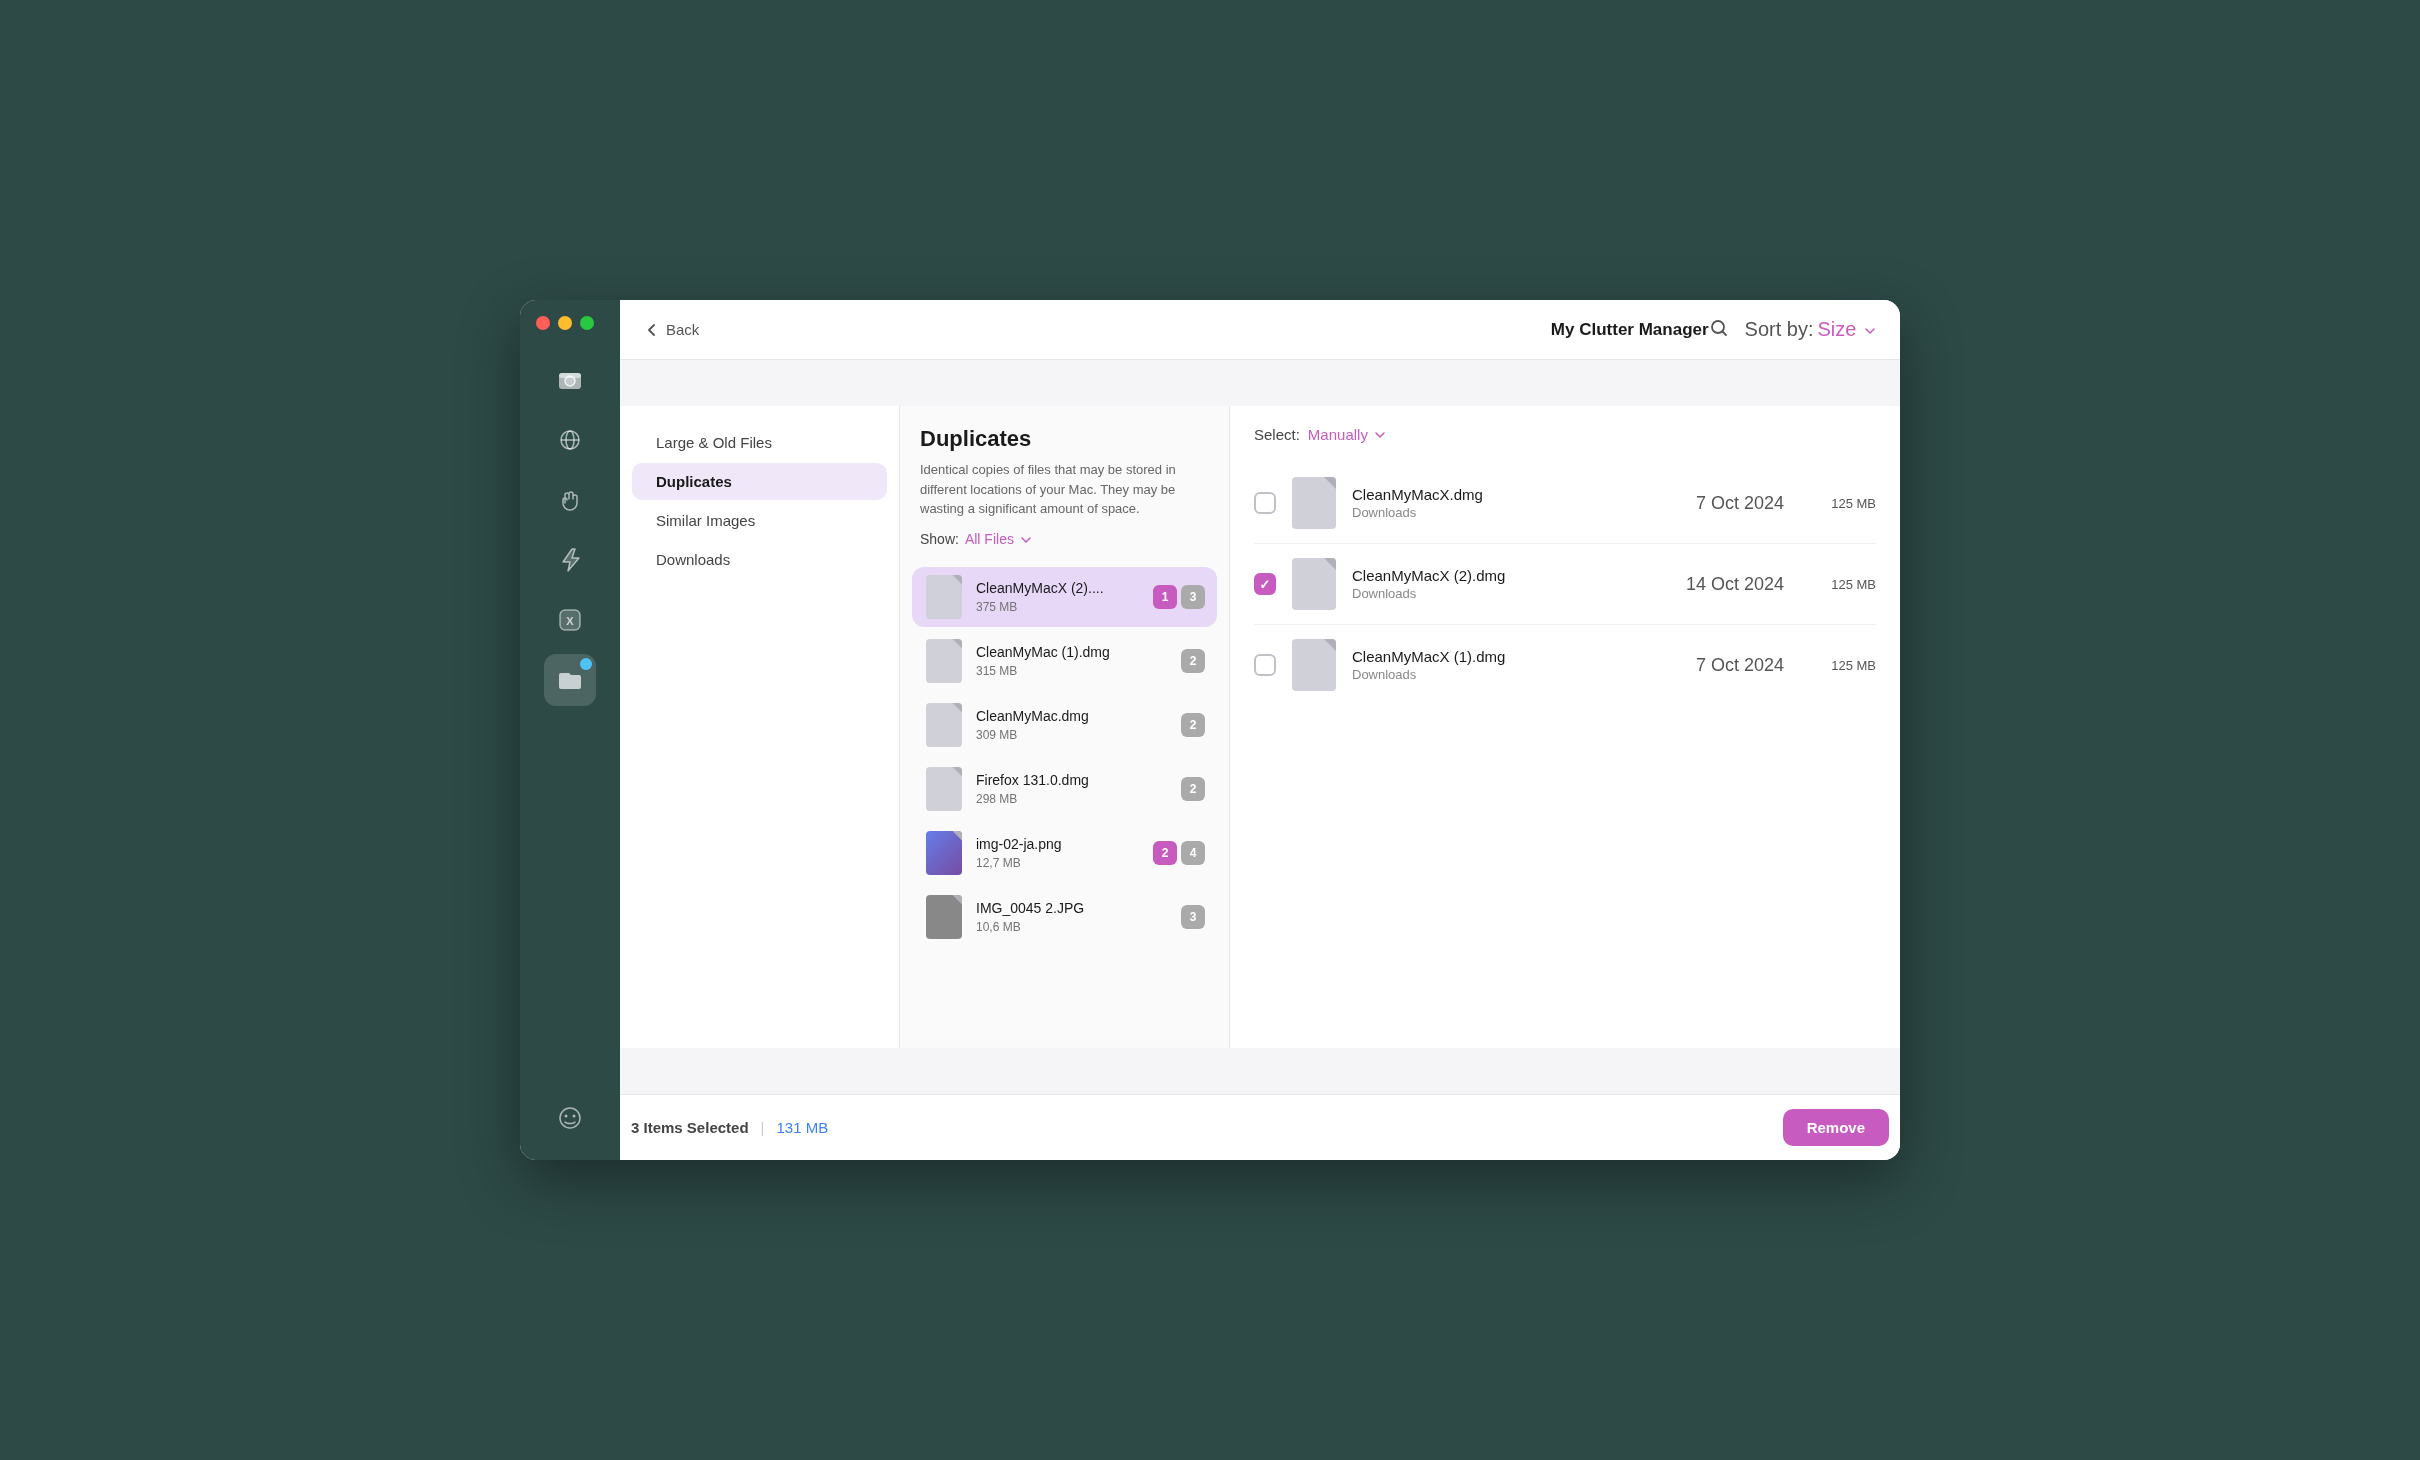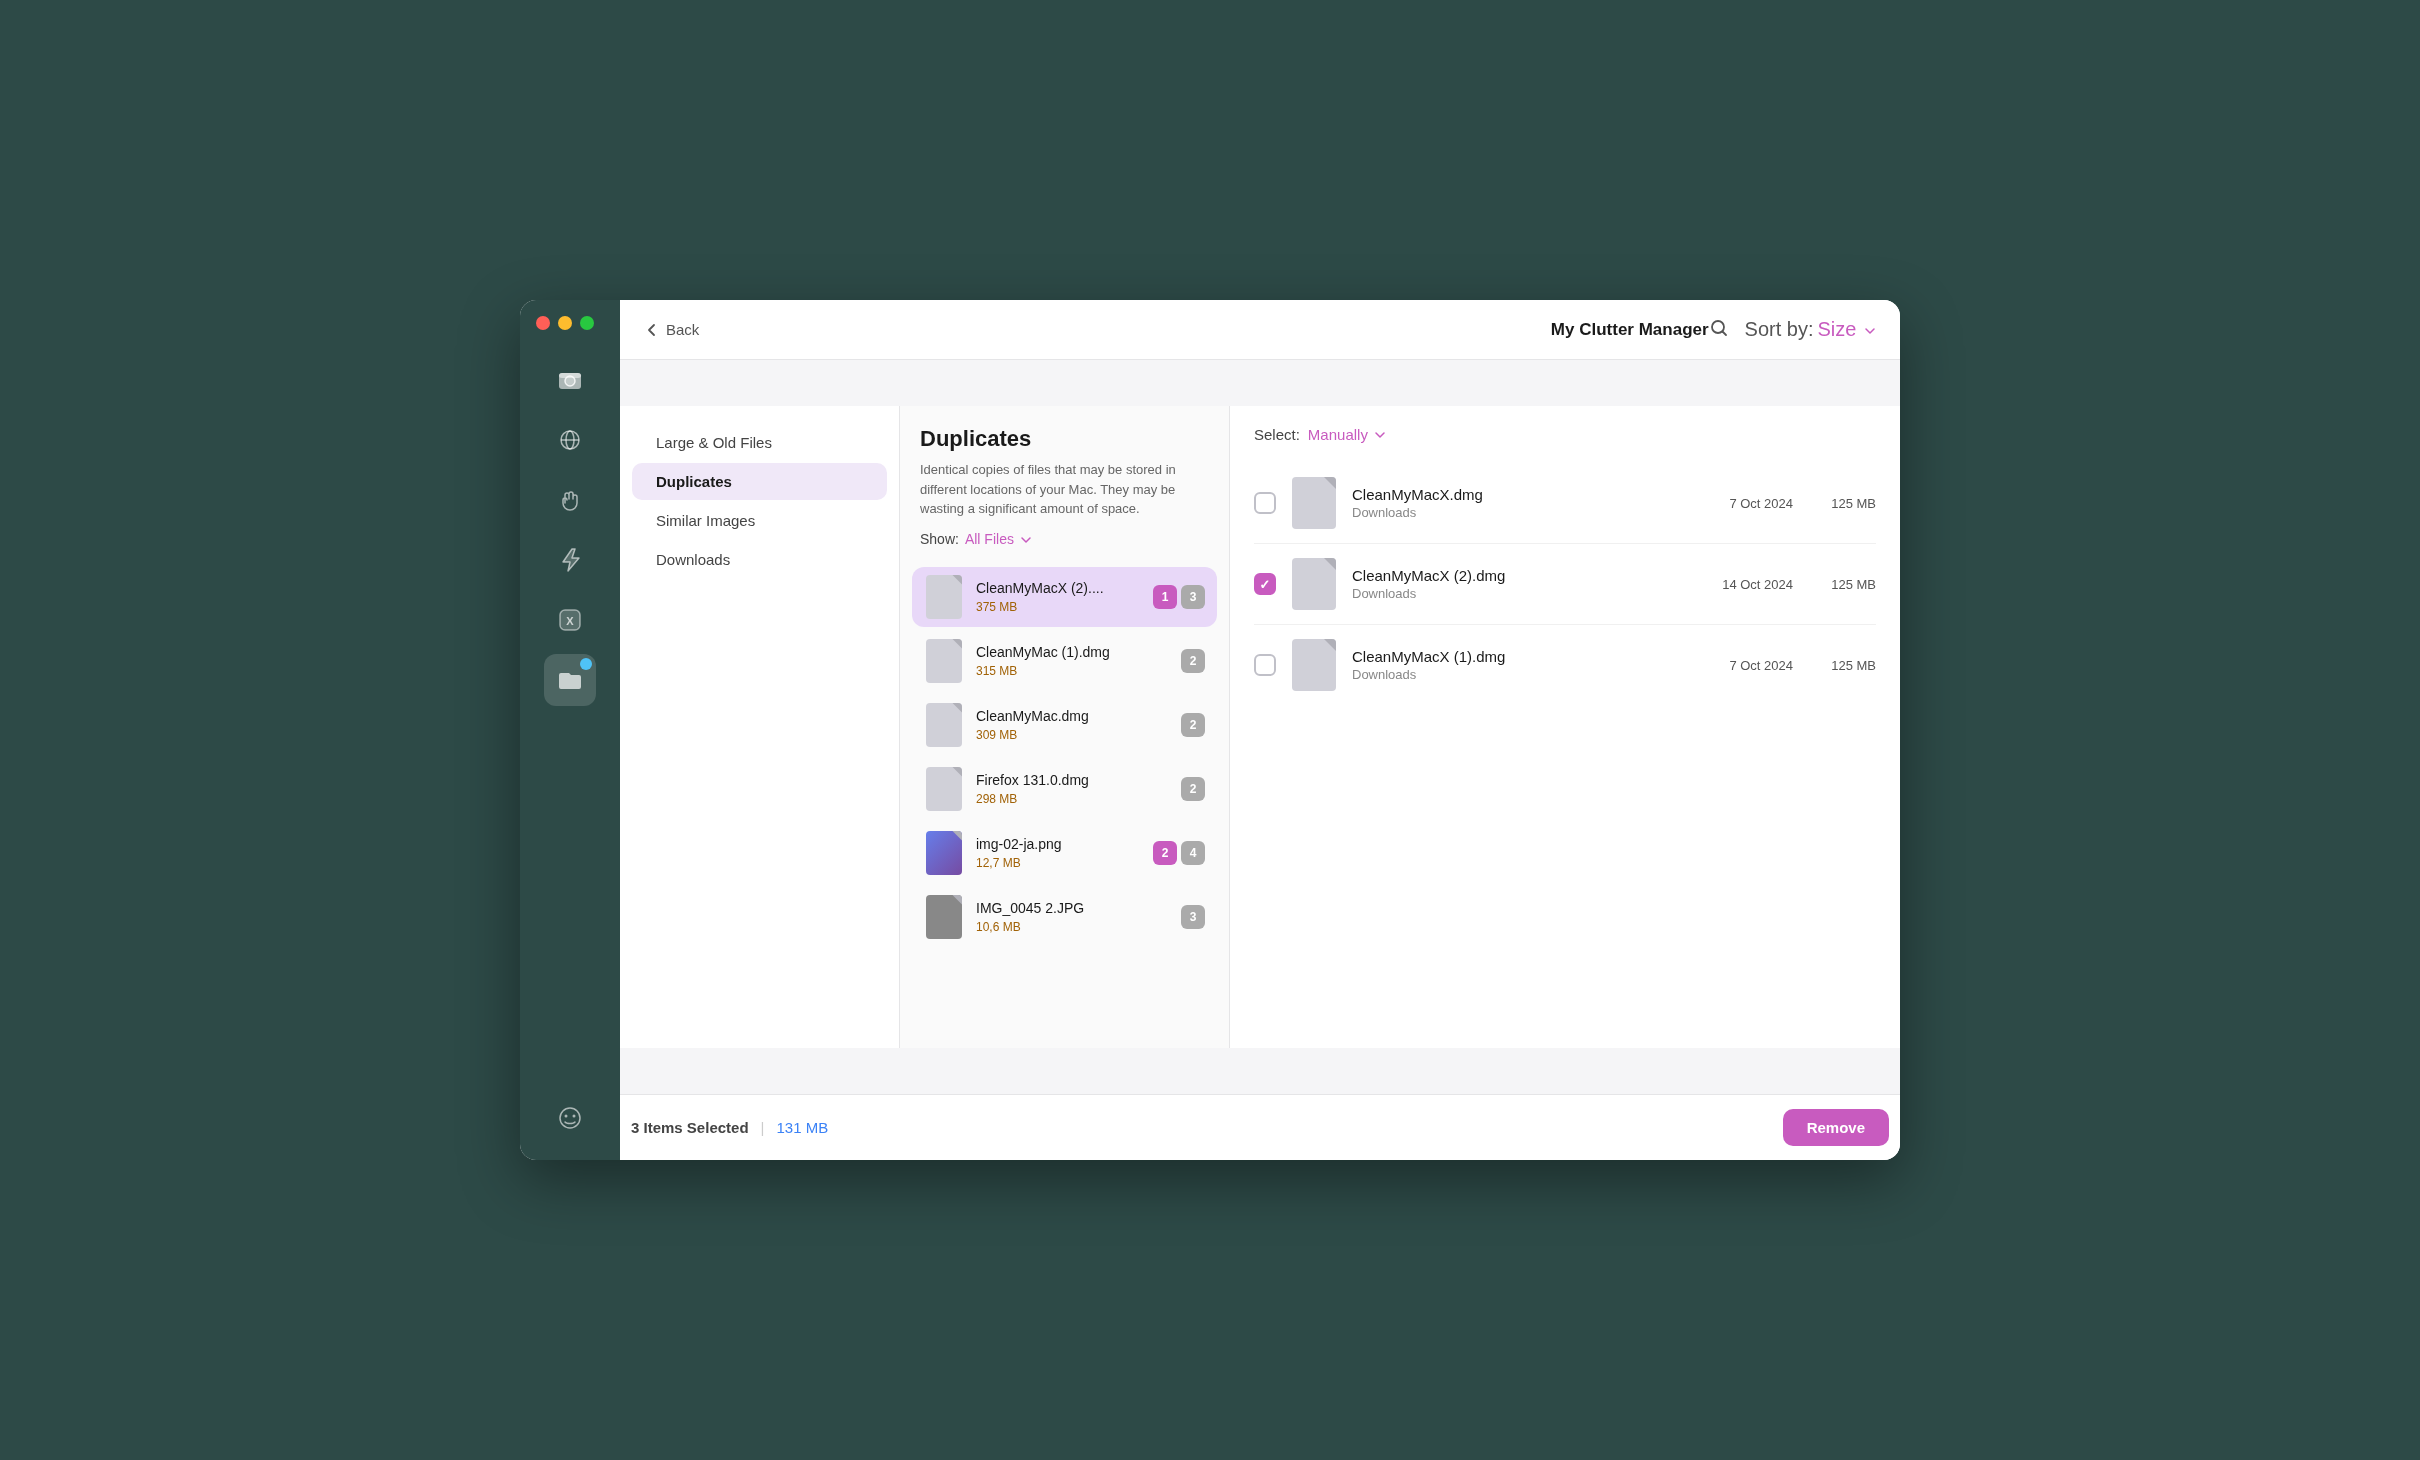--- a/index.html
+++ b/index.html
@@ -253,21 +253,21 @@
     .file-name {
       font-size: 14px;
       font-weight: 500;
       color: #1a1a1a;
       white-space: nowrap;
       overflow: hidden;
       text-overflow: ellipsis;
     }
     .file-size {
       font-size: 12px;
-      color: #a16207;
+      color: #737373;
       margin-top: 4px;
     }
     .file-badge-group {
       display: flex;
       gap: 4px;
       flex-shrink: 0;
     }
     .file-badge {
       width: 24px;
       height: 24px;
@@ -367,23 +367,23 @@
       font-size: 15px;
       font-weight: 500;
       color: #1a1a1a;
     }
     .file-detail-location {
       font-size: 13px;
       color: #888;
       margin-top: 2px;
     }
     .file-detail-date {
-      font-size: 13px;
+      font-size: 18px;
       color: #555;
-      margin-right: 7px;
+      margin-right: 16px;
     }
     .file-detail-size {
       font-size: 13px;
       color: #555;
       min-width: 60px;
       text-align: right;
     }
     
     .bottom-bar {
       background: white;

